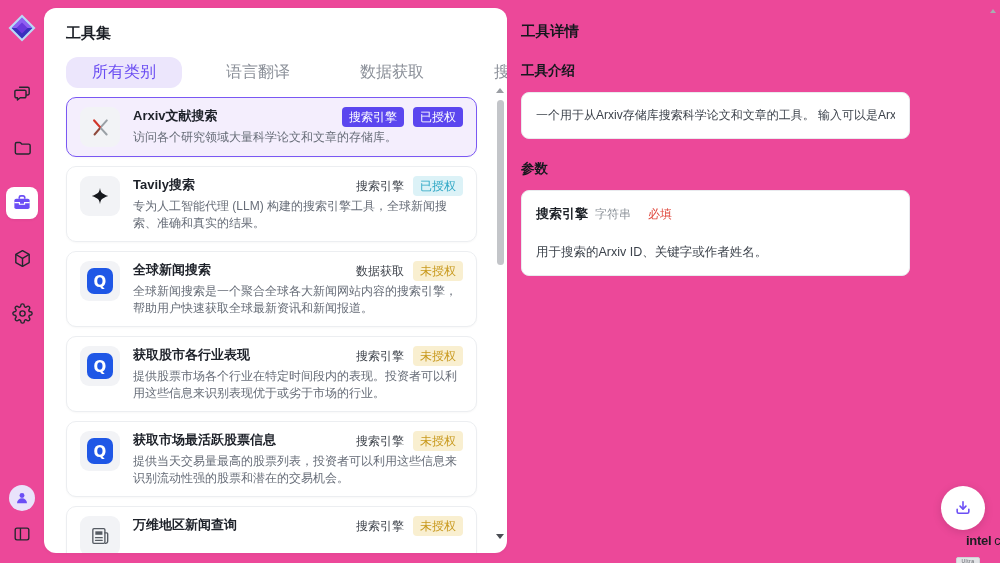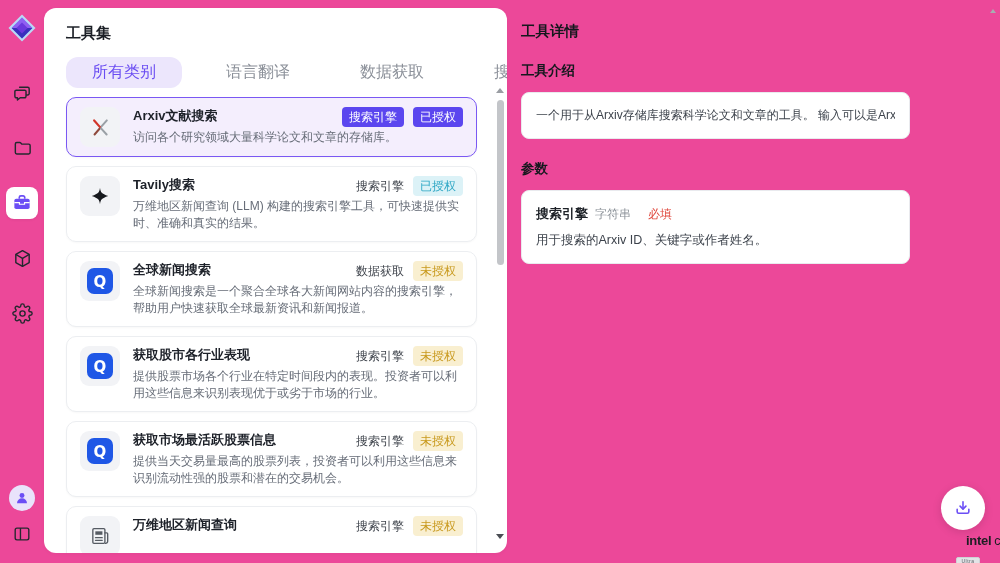--- a/index.html
+++ b/index.html
@@ -46,21 +46,21 @@
   
   .detail { position:absolute; left:507px; top:0; width:421px; height:563px; padding:0 18px 0 14px; }
   .d-title { margin-top:22px; font-size:14.5px; font-weight:bold; color:#15181d; }
   .d-sub { margin-top:21px; font-size:13.5px; font-weight:bold; color:#15181d; }
   .d-card { background:#fff; border:1px solid #e9eaee; border-radius:8px; padding:14px; margin-top:12px; }
   .d-intro { font-size:12px; color:#3d434c; white-space:nowrap; overflow:hidden; }
   .p-line { display:flex; align-items:baseline; }
   .p-name { font-size:13px; font-weight:bold; color:#1d2127; }
   .p-type { font-size:12px; color:#8a9097; margin-left:7px; }
   .p-req  { font-size:12px; color:#e0493f; margin-left:17px; }
-  .p-desc { font-size:12.5px; color:#3d434c; margin-top:9px; }
+  .p-desc { font-size:12.5px; color:#3d434c; margin-top:21px; }
 
   
   .win-sb-up { position:absolute; right:4px; top:9px; width:0; height:0; border-left:3.5px solid transparent; border-right:3.5px solid transparent; border-bottom:4.5px solid #a9acb1; }
 
   
   .fab { position:absolute; left:941px; top:486px; width:44px; height:44px; border-radius:50%; background:#fff; box-shadow:0 2px 10px rgba(0,0,0,.13); display:flex; align-items:center; justify-content:center; cursor:pointer; }
   .brand { position:absolute; left:925px; top:531px; width:60px; text-align:center; }
   .brand-line { white-space:nowrap; color:#1c1e22; }
   .brand-intel { font-size:13px; font-weight:bold; letter-spacing:-.3px;padding-left:41px; }
   .brand-core { font-size:12.5px; font-weight:300; letter-spacing:.8px; margin-left:3px; }
@@ -167,21 +167,21 @@
             </svg>
           </div>
     <div class="c-body">
       <div class="c-top">
         <div class="c-title">Tavily搜索</div>
         <div class="c-tags">
           <span class="tag tag-cat plain">搜索引擎</span>
           <span class="tag tag-status cyan">已授权</span>
         </div>
       </div>
-      <div class="c-desc">万维地区新闻查询 (LLM) 构建的搜索引擎工具，可快速提供实时、准确和真实的结果。</div>
+      <div class="c-desc">专为人工智能代理 (LLM) 构建的搜索引擎工具，全球新闻搜索、准确和真实的结果。</div>
     </div>
   </div>
 
   <div class="card">
     <div class="tile">
             <svg viewBox="0 0 28 28" width="28" height="28">
               <rect x="1" y="1" width="26" height="26" rx="7" fill="#1f57e6"></rect>
               <text x="14" y="19.5" text-anchor="middle" font-size="15" font-weight="bold" fill="#ffffff" font-family="DejaVu Sans, sans-serif">Q</text>
             </svg>
           </div>

